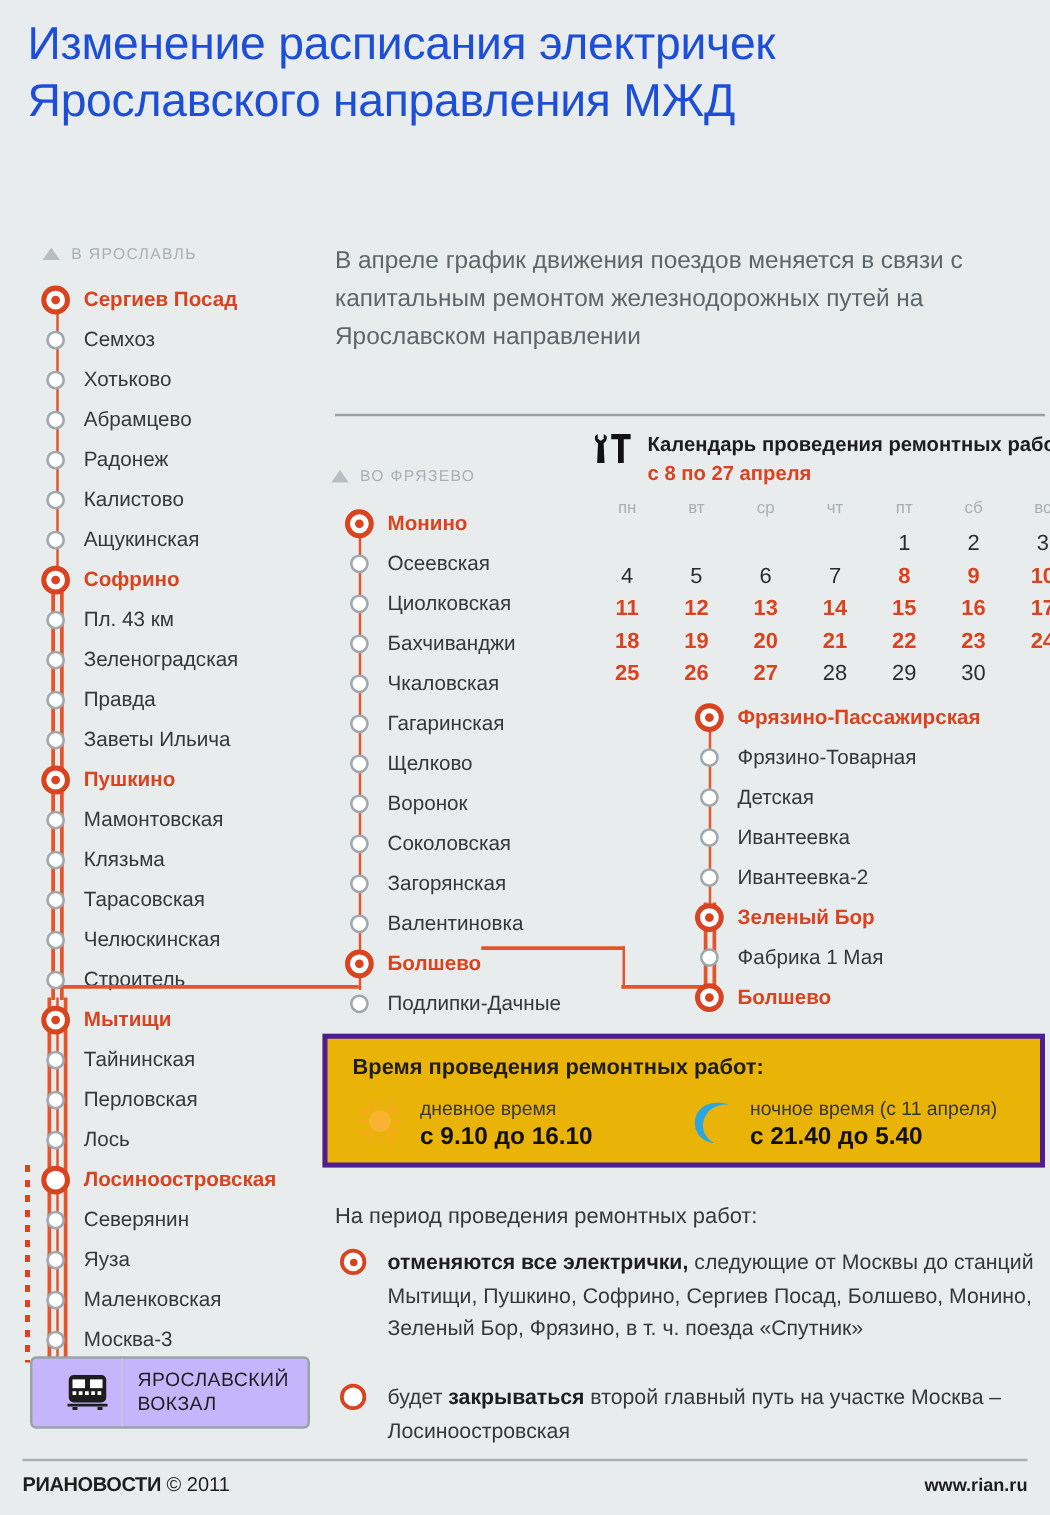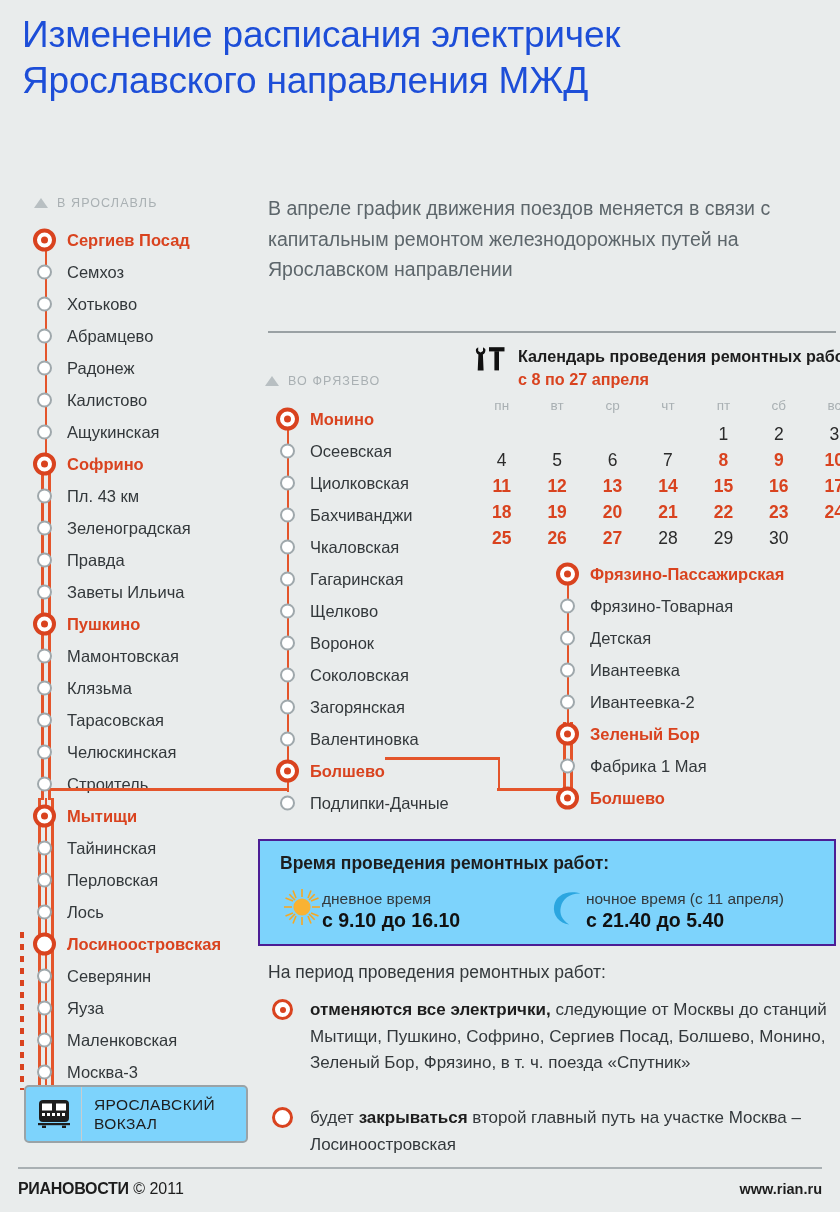--- a/index.html
+++ b/index.html
@@ -92,27 +92,27 @@
   table#cal-grid td {
     font-size: 17.5px; color: #2b2b2b; text-align: center;
     padding: 2.5px 0; font-weight: normal;
   }
   table#cal-grid td.on { color: #d9431f; font-weight: bold; }
   table#cal-grid td.blank { color: transparent; }
 
   
   #hours {
     position: absolute; left: 258px; top: 827px; width: 578px; height: 107px;
-    background: #7dd3fc; border: 2px solid #4c1d95; margin-top: 12px;
+    background: #eab308; border: 4px solid #4c1d95;
   }
   #hours-title {
     position: absolute; left: 20px; top: 12px;
     font-size: 17.5px; font-weight: bold; color: #1d1d1d;
   }
-  .hrow { position: absolute; top: 46px; display: flex; align-items: flex-end; }
+  .hrow { position: absolute; top: 46px; display: flex; align-items: flex-start; gap: 12px; }
   .hrow.day { left: 22px; }
   .hrow.night { left: 292px; }
   .hlabel { font-size: 15.5px; color: #33383b; line-height: 21px; }
   .hlabel b { display: block; font-size: 19.5px; color: #111; font-weight: bold; margin-top: 1px; }
 
   
   #notes-title {
     position: absolute; left: 268px; top: 962px;
     font-size: 17.5px; color: #33383b;
   }
@@ -130,22 +130,22 @@
   .bullet.hollow .ring::after { display: none; }
   .bullet .tail { width: 2.6px; height: 16px; background: #d9431f; margin: 0 auto; }
   .bullet.hollow .tail {
     background-image: linear-gradient(to bottom, #d9431f 0 4px, transparent 4px 8px);
     background-color: transparent; background-size: 2.6px 8px; height: 15px; width: 3px;
   }
 
   
   #vokzal {
     position: absolute; left: 24px; top: 1085px; width: 224px; height: 58px;
-    background: #7dd3fc; border: 2px solid #9aa3a7; border-radius: 5px;
-    display: flex; align-items: center; z-index: 20;
+    background: #c4b5fd; border: 2px solid #9aa3a7; border-radius: 5px;
+    display: flex; align-items: center; z-index: 20; padding-left: 16px;
   }
   #vokzal .ico {
     width: 56px; height: 100%; display: flex; align-items: center; justify-content: center;
     border-right: 1px solid #c8cdcf;
   }
   #vokzal .vtxt {
     flex: 1; padding-left: 12px; font-size: 15.5px; line-height: 19px;
     color: #1d1d1d; letter-spacing: 0.4px;
   }
 

